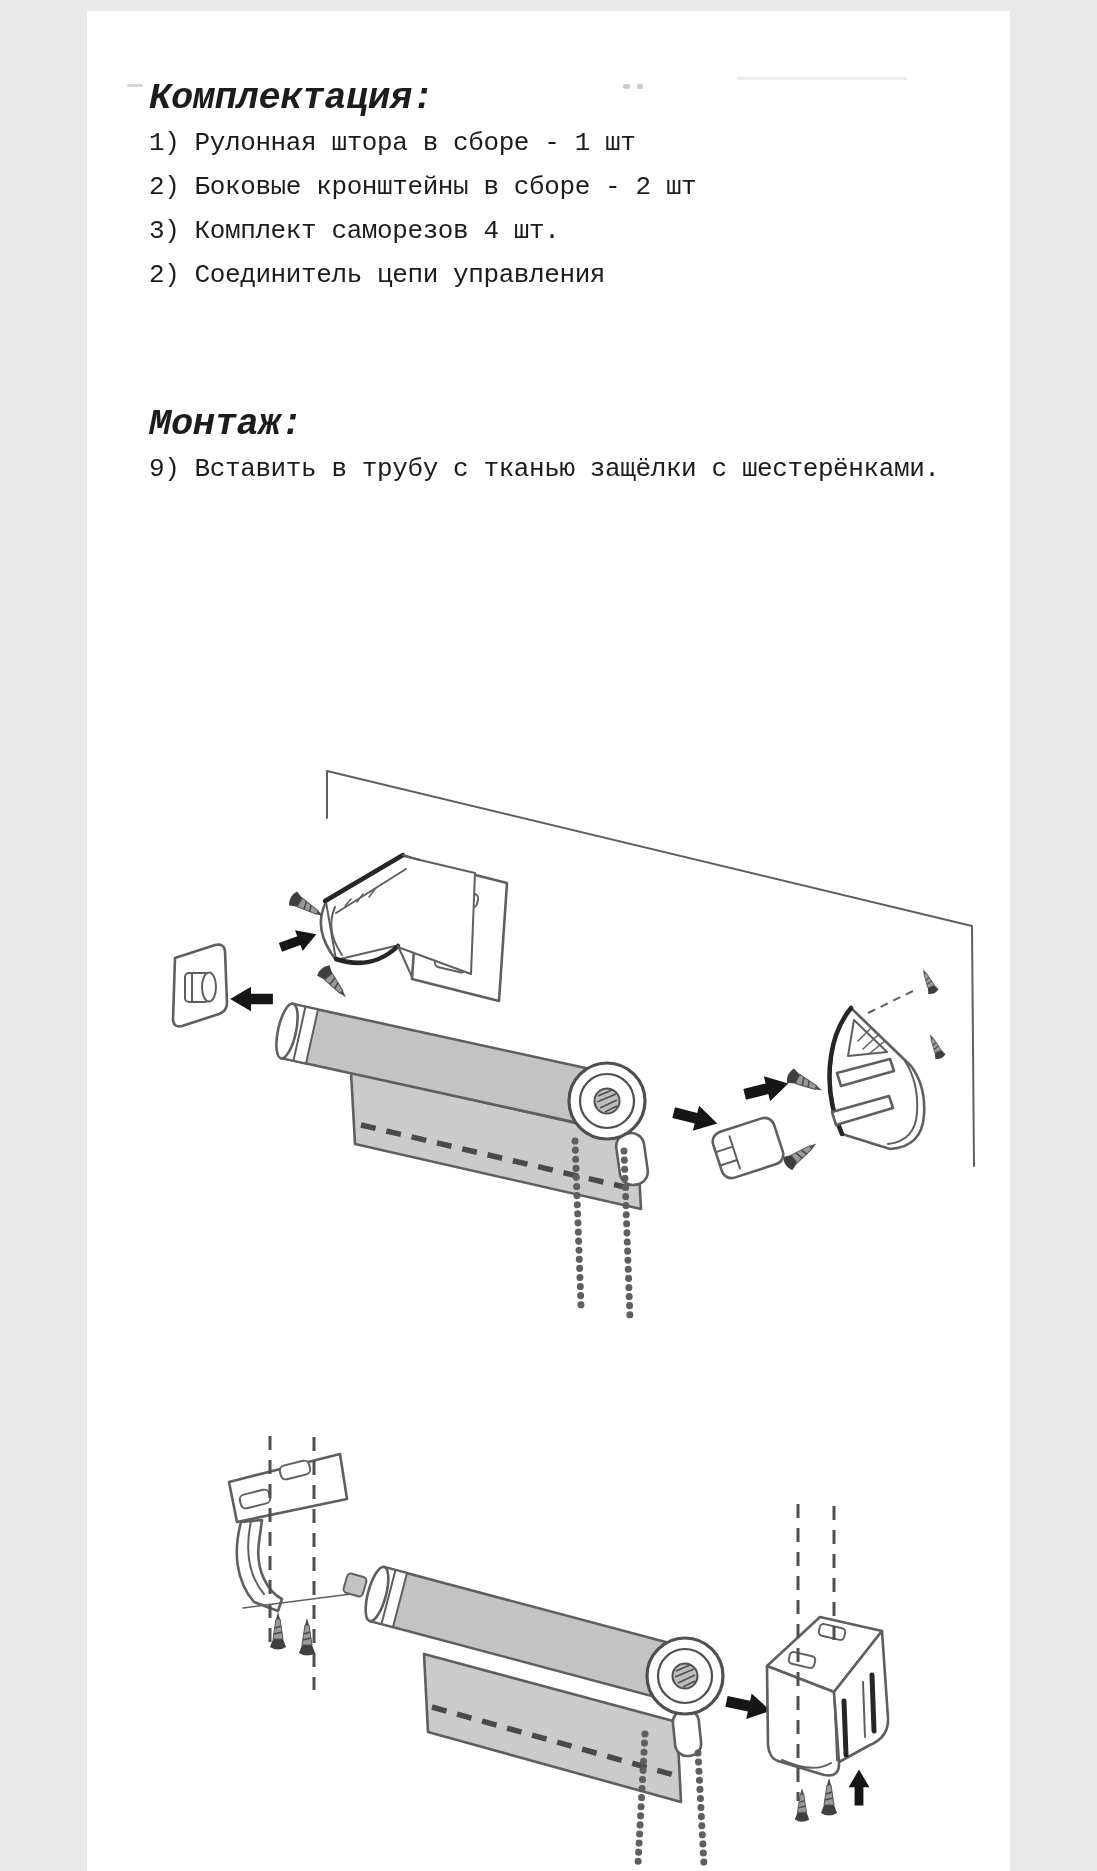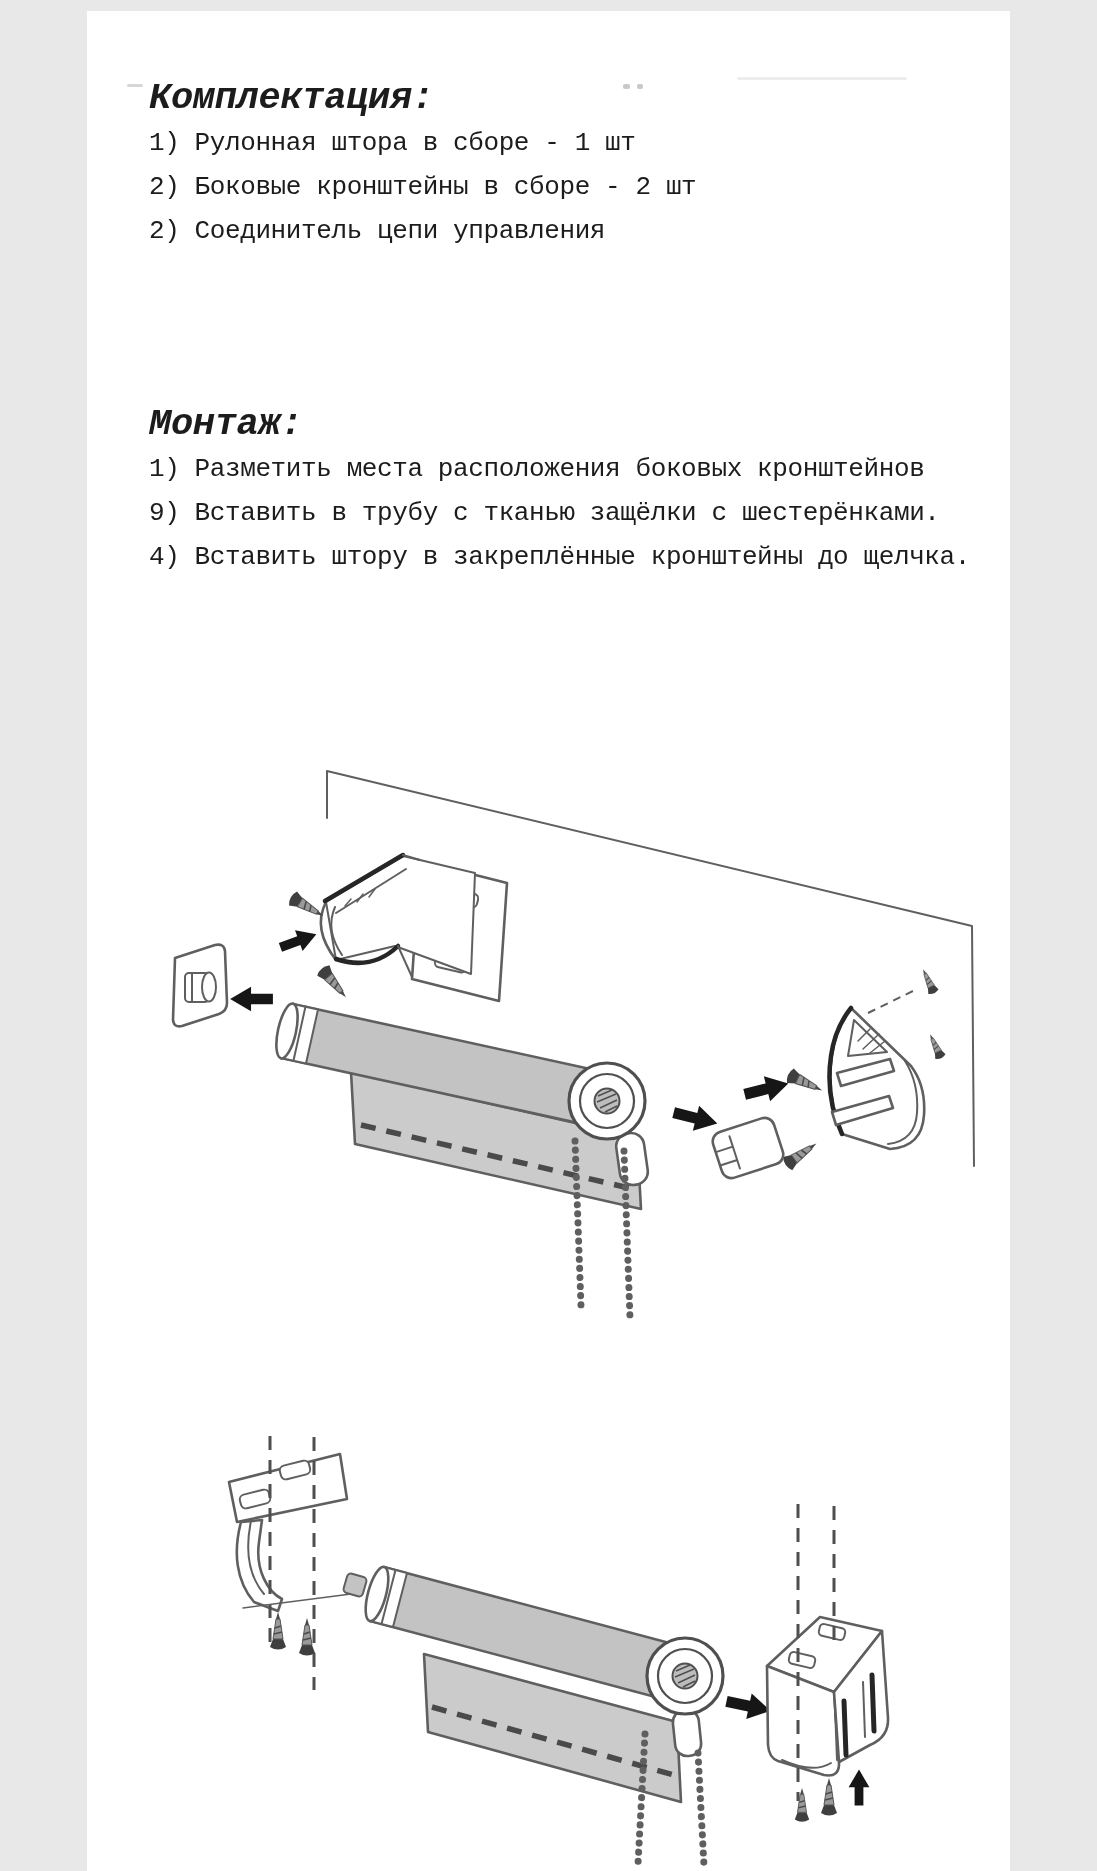--- a/index.html
+++ b/index.html
@@ -40,28 +40,27 @@
 
   <div class="artifact" style="left:40px;top:73px;width:16px;height:3px;background:#d6d6d6;"></div>
   <div class="artifact" style="left:536px;top:73px;width:7px;height:5px;background:#c9c9c9;"></div>
   <div class="artifact" style="left:550px;top:73px;width:6px;height:5px;background:#c9c9c9;"></div>
   <div class="artifact" style="left:650px;top:66px;width:170px;height:3px;background:#ededed;"></div>
 
   <section class="textcol sec-kit">
     <h2 class="doc-h">Комплектация:</h2>
     <div class="doc-line">1) Рулонная штора в сборе - 1 шт</div>
     <div class="doc-line">2) Боковые кронштейны в сборе - 2 шт</div>
+    <div class="doc-line">3) Комплект саморезов 4 шт.</div>
     <div class="doc-line">2) Соединитель цепи управления</div>
   </section>
 
   <section class="textcol sec-install">
     <h2 class="doc-h">Монтаж:</h2>
-    <div class="doc-line">1) Разметить места расположения боковых кронштейнов</div>
     <div class="doc-line">9) Вставить в трубу с тканью защёлки с шестерёнками.</div>
-    <div class="doc-line">4) Вставить штору в закреплённые кронштейны до щелчка.</div>
   </section>
 
   <figure class="fig1">
     <svg viewBox="0 0 1000 580">
       <defs>
         <g id="screw">
           <path fill="#3f3f3f" d="M-15,-8 Q-20,0 -15,8 L-7,5 L-7,-5 Z"></path>
           <path fill="#9a9a9a" stroke="#555" stroke-width="1" d="M-7,-5 L13,-2 L13,2 L-7,5 Z"></path>
           <path fill="#4a4a4a" d="M13,-2 L20,0 L13,2 Z"></path>
           <line x1="-2" y1="-4" x2="0" y2="4" stroke="#4a4a4a" stroke-width="1.6"></line>

